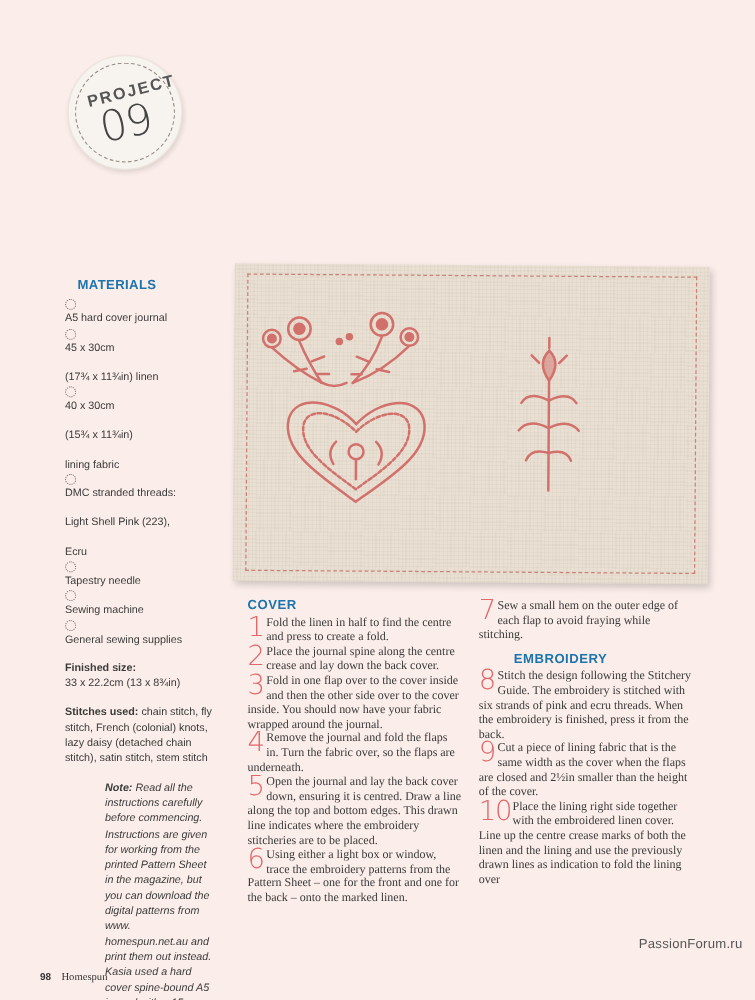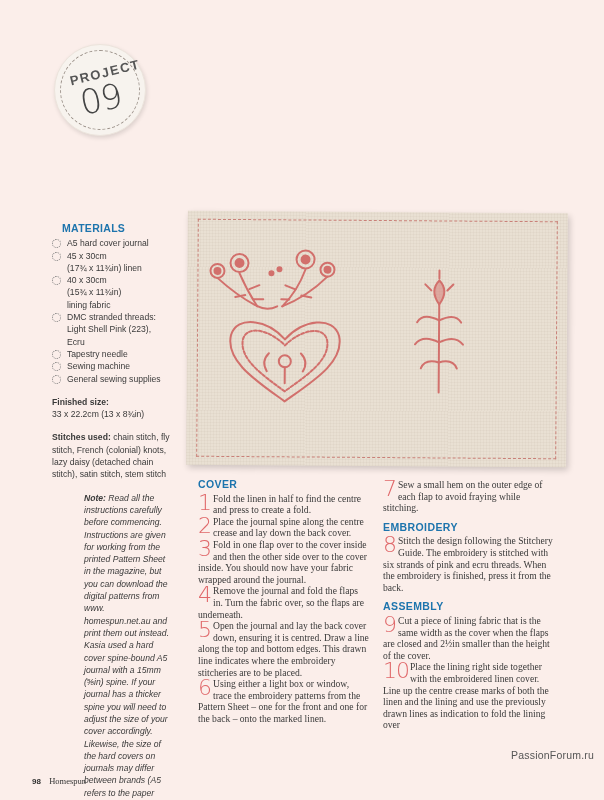--- a/index.html
+++ b/index.html
@@ -34,21 +34,21 @@
     position: absolute; left: 25px; top: 34px;
     font-family: "DejaVu Sans", sans-serif; font-weight: 300;
     font-size: 34px; color: #444; letter-spacing: -1px;
     transform: rotate(-12deg);
   }
 
   
   .sidebar { position: absolute; left: 52px; top: 222px; width: 120px; font-size: 8.6px; line-height: 12.3px; color: #3a3a3a; }
   .sb-heading { color: #1d74ad; font-weight: bold; font-size: 10.5px; letter-spacing: .3px; margin-bottom: 3px; padding-left: 10px; }
   .mat-list { list-style: none; }
-  .mat-item { display: flex; align-items: flex-start; }
+  .mat-item { display: flex; align-items: flex-start; flex-direction: column; }
   .mat-item .ck {
     flex: 0 0 9px; width: 9px; height: 9px; margin: 2px 6px 0 0;
     border-radius: 50%; border: 1px dotted #7a7a7a;
   }
   .mat-item.cont .ck { visibility: hidden; }
   .sb-block { margin-top: 11px; }
   .sb-bold { font-weight: bold; }
   .note { margin-top: 11px; font-style: italic; margin-left: 32px; }
   .note b { font-style: italic; }
 
@@ -77,21 +77,21 @@
   .col1 { left: 198px; top: 479px; width: 172px; }
   .col2 { left: 383px; top: 479px; width: 172px; }
   .sec-h { font-family: "Liberation Sans", sans-serif; color: #1d74ad; font-weight: bold; font-size: 10.5px; letter-spacing: .4px; margin-bottom: 2px; }
   .step { position: relative; padding-left: 0; }
   .step .num {
     float: left; font-family: "DejaVu Sans", sans-serif; font-weight: 300;
     color: #e0686a; font-size: 22px; line-height: 20px; margin: 0 1px -2px 0;
   }
   .step .num.two { font-size: 22px; letter-spacing: -1px; }
   .step p { }
-  .col2 .sec-h.mt { margin-top: 8px; }
+  .col2 .sec-h.mt { margin-top: 8px; margin-left: 28px; }
 
   
   .footer { position: absolute; left: 32px; top: 776px; font-size: 8px; color: #333; }
   .footer .pg { font-weight: bold; margin-right: 6px; }
   .footer .mag { font-family: "Liberation Serif", serif; font-size: 8.5px; }
   .watermark { position: absolute; right: 10px; top: 749px; font-size: 10.5px; color: #555; letter-spacing: .2px; }
 </style>
 </head>
 <body>
 
@@ -245,21 +245,20 @@
         <span class="num">7</span>
         <p>Sew a small hem on the outer edge of each flap to avoid fraying while stitching.</p>
       </div>
 
     <div class="sec-h mt">EMBROIDERY</div>
     <div class="step">
         <span class="num">8</span>
         <p>Stitch the design following the Stitchery Guide. The embroidery is stitched with six strands of pink and ecru threads. When the embroidery is finished, press it from the back.</p>
       </div>
 
-    <div class="sec-h mt">ASSEMBLY</div>
     <div class="step">
         <span class="num">9</span>
         <p>Cut a piece of lining fabric that is the same width as the cover when the flaps are closed and 2½in smaller than the height of the cover.</p>
       </div>
     <div class="step">
         <span class="num two">10</span>
         <p>Place the lining right side together with the embroidered linen cover. Line up the centre crease marks of both the linen and the lining and use the previously drawn lines as indication to fold the lining over</p>
       </div>
   </div>
 

